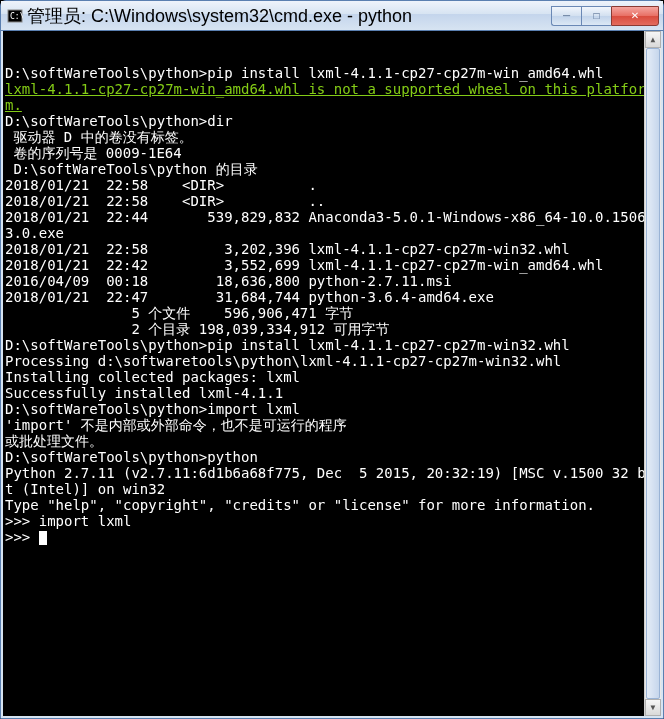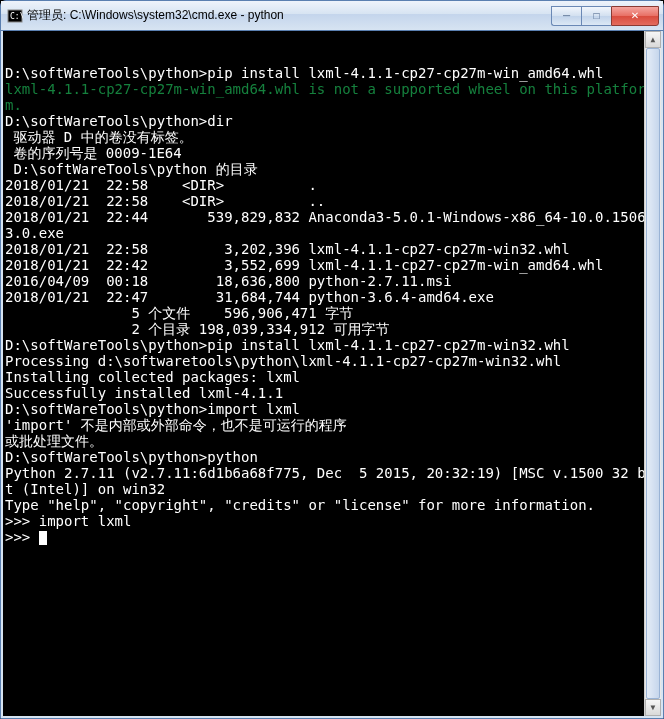--- a/index.html
+++ b/index.html
@@ -31,21 +31,21 @@
   .titlebar .icon {
     width: 16px;
     height: 16px;
     margin-right: 4px;
     display: inline-flex;
     align-items: center;
     justify-content: center;
   }
   .titlebar .title {
     flex: 1;
-    font-size: 12px;
+    font-size: 18px;
     color: #000;
     white-space: nowrap;
     overflow: hidden;
   }
   .win-controls {
     display: flex;
     gap: 0;
   }
   .win-btn {
     width: 30px;
@@ -76,21 +76,21 @@
     font-size: 14px;
     line-height: 16px;
     padding: 2px 2px;
     white-space: pre;
     overflow: hidden;
     position: relative;
     border: 2px solid #d7e4f2;
     border-top: none;
   }
   .line { white-space: pre-wrap; word-break: break-all; }
-  .red { color: #15803d; }
+  .red { color: #84cc16; text-decoration: underline; }
   .cursor {
     display: inline-block;
     width: 8px;
     height: 14px;
     background: #fff;
     vertical-align: bottom;
   }
   .scrollbar {
     position: absolute;
     right: 0;

